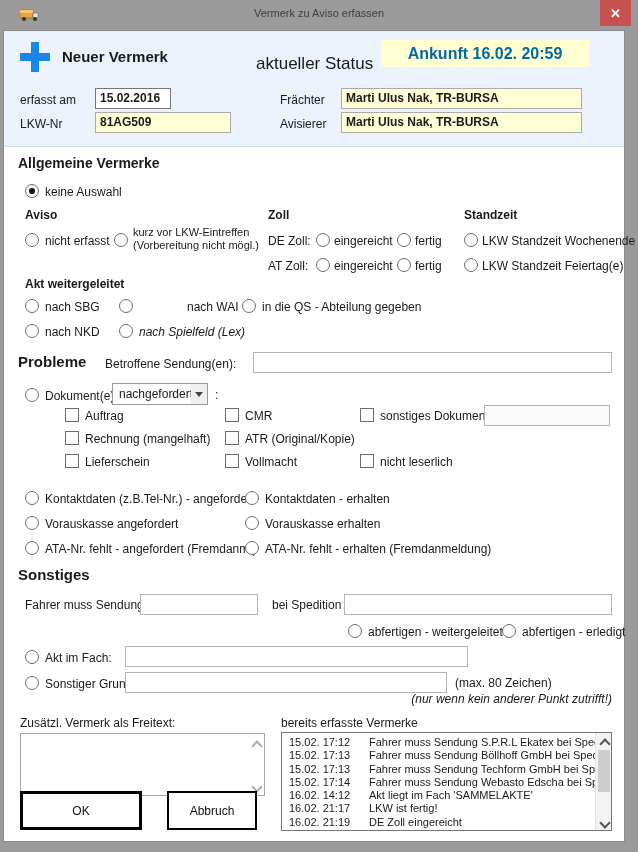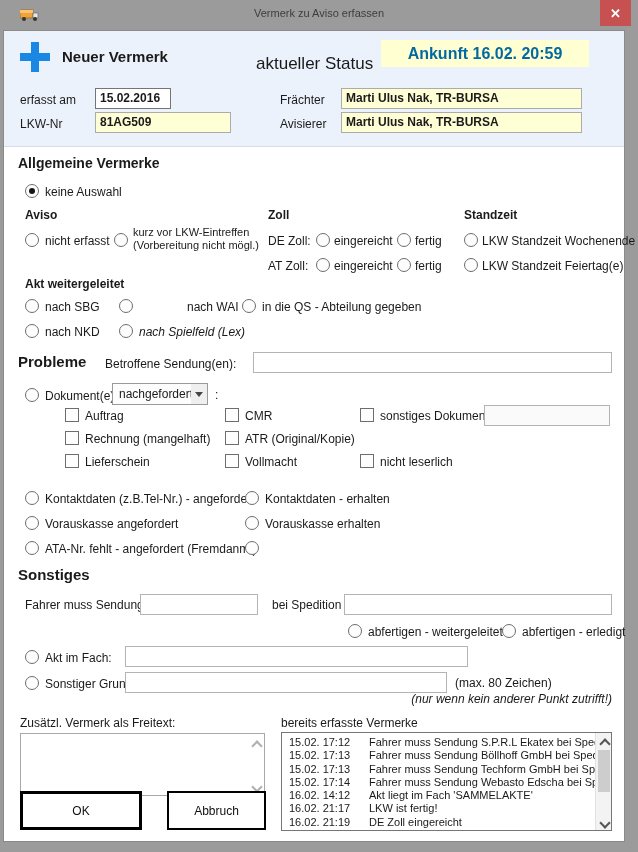--- a/index.html
+++ b/index.html
@@ -60,21 +60,21 @@
   .listrows{position:absolute;left:0;top:3px;right:16px;}
   .lrow{height:13.3px;line-height:13.3px;font-size:11px;white-space:nowrap;overflow:hidden;cursor:default;}
   .lrow .t{display:inline-block;width:80px;margin-left:7px;}
   .scrollbar{position:absolute;right:0;top:0;bottom:0;width:16px;background:#f3f3f3;border-left:1px solid #e2e2e2;}
   .sb-thumb{position:absolute;left:2px;top:17px;width:12px;height:42px;background:#cdcdcd;}
   .sb-up{left:4px;top:5px;}
   .sb-down{left:4px;bottom:5px;}
   
   .btn{position:absolute;background:#fff;font-family:"Liberation Sans",sans-serif;font-size:12px;color:#111;cursor:pointer;}
   .btn-ok{left:20px;top:791px;width:122px;height:39px;border:3px solid #000;}
-  .btn-abbruch{left:167px;top:791px;width:99px;height:39px;border:2px solid #000;}
+  .btn-abbruch{left:167px;top:791px;width:90px;height:39px;border:2px solid #000;}
   .italic{font-style:italic;}
   .small{font-size:11px;}
 </style>
 </head>
 <body>
 
 <div id="root">
 
   <div class="titlebar">
     <svg class="truck" viewBox="0 0 20 14">
@@ -184,20 +184,21 @@
   <div class="lbl" style="left:45px;top:492px;">Kontaktdaten (z.B.Tel-Nr.) - angefordert</div>
   <span class="radio" style="left:245px;top:491px;"></span>
   <div class="lbl" style="left:265px;top:492px;">Kontaktdaten - erhalten</div>
   <span class="radio" style="left:25px;top:516px;"></span>
   <div class="lbl" style="left:45px;top:517px;">Vorauskasse angefordert</div>
   <span class="radio" style="left:245px;top:516px;"></span>
   <div class="lbl" style="left:265px;top:517px;">Vorauskasse erhalten</div>
   <span class="radio" style="left:25px;top:541px;"></span>
   <div class="lbl" style="left:45px;top:542px;">ATA-Nr. fehlt - angefordert (Fremdanm.)</div>
   <span class="radio" style="left:245px;top:541px;"></span>
+  <div class="lbl" style="left:265px;top:542px;">ATA-Nr. fehlt - erhalten (Fremdanmeldung)</div>
 
   <div class="lbl h-big" style="left:18px;top:566px;">Sonstiges</div>
   <div class="lbl" style="left:25px;top:598px;">Fahrer muss Sendung</div>
   <input class="inputbox" style="left: 140px; top: 594px; width: 118px;">
   <div class="lbl" style="left:272px;top:598px;">bei Spedition</div>
   <input class="inputbox" style="left: 344px; top: 594px; width: 268px;">
 
   <span class="radio" style="left:348px;top:624px;"></span>
   <div class="lbl" style="left:368px;top:625px;">abfertigen - weitergeleitet</div>
   <span class="radio" style="left:502px;top:624px;"></span>

